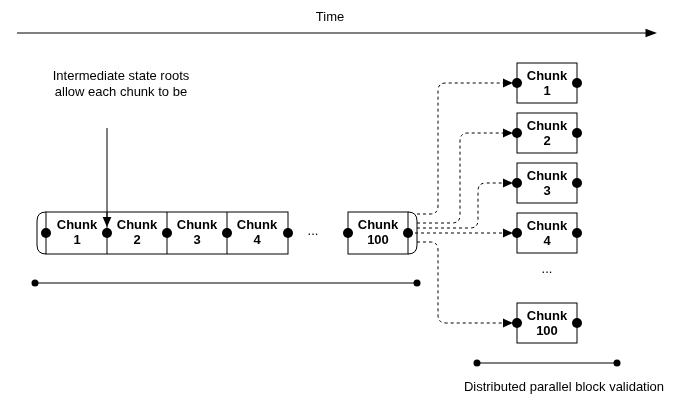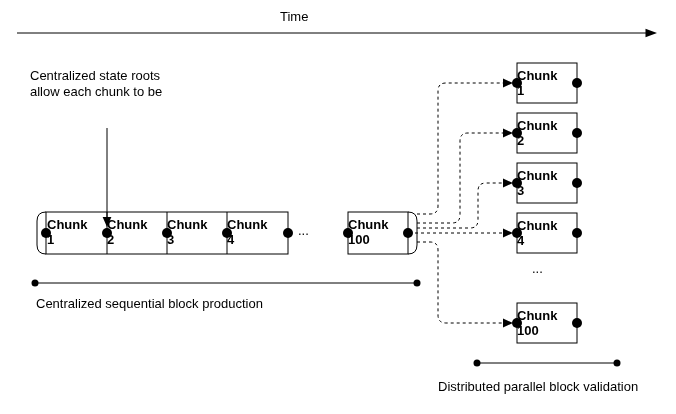--- a/index.html
+++ b/index.html
@@ -7,21 +7,21 @@
   html, body { background: var(--background); }
   body { font-family: "Liberation Sans", "DejaVu Sans", sans-serif; color: var(--ink); }
   .canvas {
     position: relative;
     width: 676px;
     height: 414px;
     background: var(--background);
     overflow: hidden;
   }
   .diagram-svg { position: absolute; left: 0; top: 0; }
-  .label { position: absolute; font-size: 13px; line-height: 15px; text-align: left; white-space: nowrap; }
+  .label { position: absolute; font-size: 13px; line-height: 15px; text-align: center; white-space: nowrap; }
   .time-label        { left: 280px; top: 9px;  width: 100px; }
   .annotation        { left: 30px;  top: 68px; width: 182px; line-height: 16px; }
   .chunk-label       { width: 60px; line-height: 15px; font-weight: bold; }
   .prod-chunk-1      { left: 47px;  top: 217px; }
   .prod-chunk-2      { left: 107px; top: 217px; }
   .prod-chunk-3      { left: 167px; top: 217px; }
   .prod-chunk-4      { left: 227px; top: 217px; }
   .prod-chunk-100    { left: 348px; top: 217px; }
   .prod-ellipsis     { left: 298px; top: 223px; width: 30px; }
   .prod-caption      { left: 36px;  top: 296px; width: 384px; }
@@ -112,21 +112,21 @@
     <g>
       <line class="stroke" x1="477" y1="363" x2="617" y2="363"></line>
       <circle class="fill" cx="477" cy="363" r="3.5"></circle>
       <circle class="fill" cx="617" cy="363" r="3.5"></circle>
     </g>
   </svg>
 
   <div class="label time-label">Time</div>
 
   <div class="label annotation">
-    <div>Centralized state roots</div>
+    <div>Intermediate state roots</div>
     <div>allow each chunk to be</div>
   </div>
 
   <div class="label chunk-label prod-chunk-1">
     <div>Chunk</div>
     <div>1</div>
   </div>
   <div class="label chunk-label prod-chunk-2">
     <div>Chunk</div>
     <div>2</div>
@@ -137,21 +137,20 @@
   </div>
   <div class="label chunk-label prod-chunk-4">
     <div>Chunk</div>
     <div>4</div>
   </div>
   <div class="label prod-ellipsis">...</div>
   <div class="label chunk-label prod-chunk-100">
     <div>Chunk</div>
     <div>100</div>
   </div>
-  <div class="label prod-caption">Centralized sequential block production</div>
 
   <div class="label chunk-label val-chunk-1">
     <div>Chunk</div>
     <div>1</div>
   </div>
   <div class="label chunk-label val-chunk-2">
     <div>Chunk</div>
     <div>2</div>
   </div>
   <div class="label chunk-label val-chunk-3">

